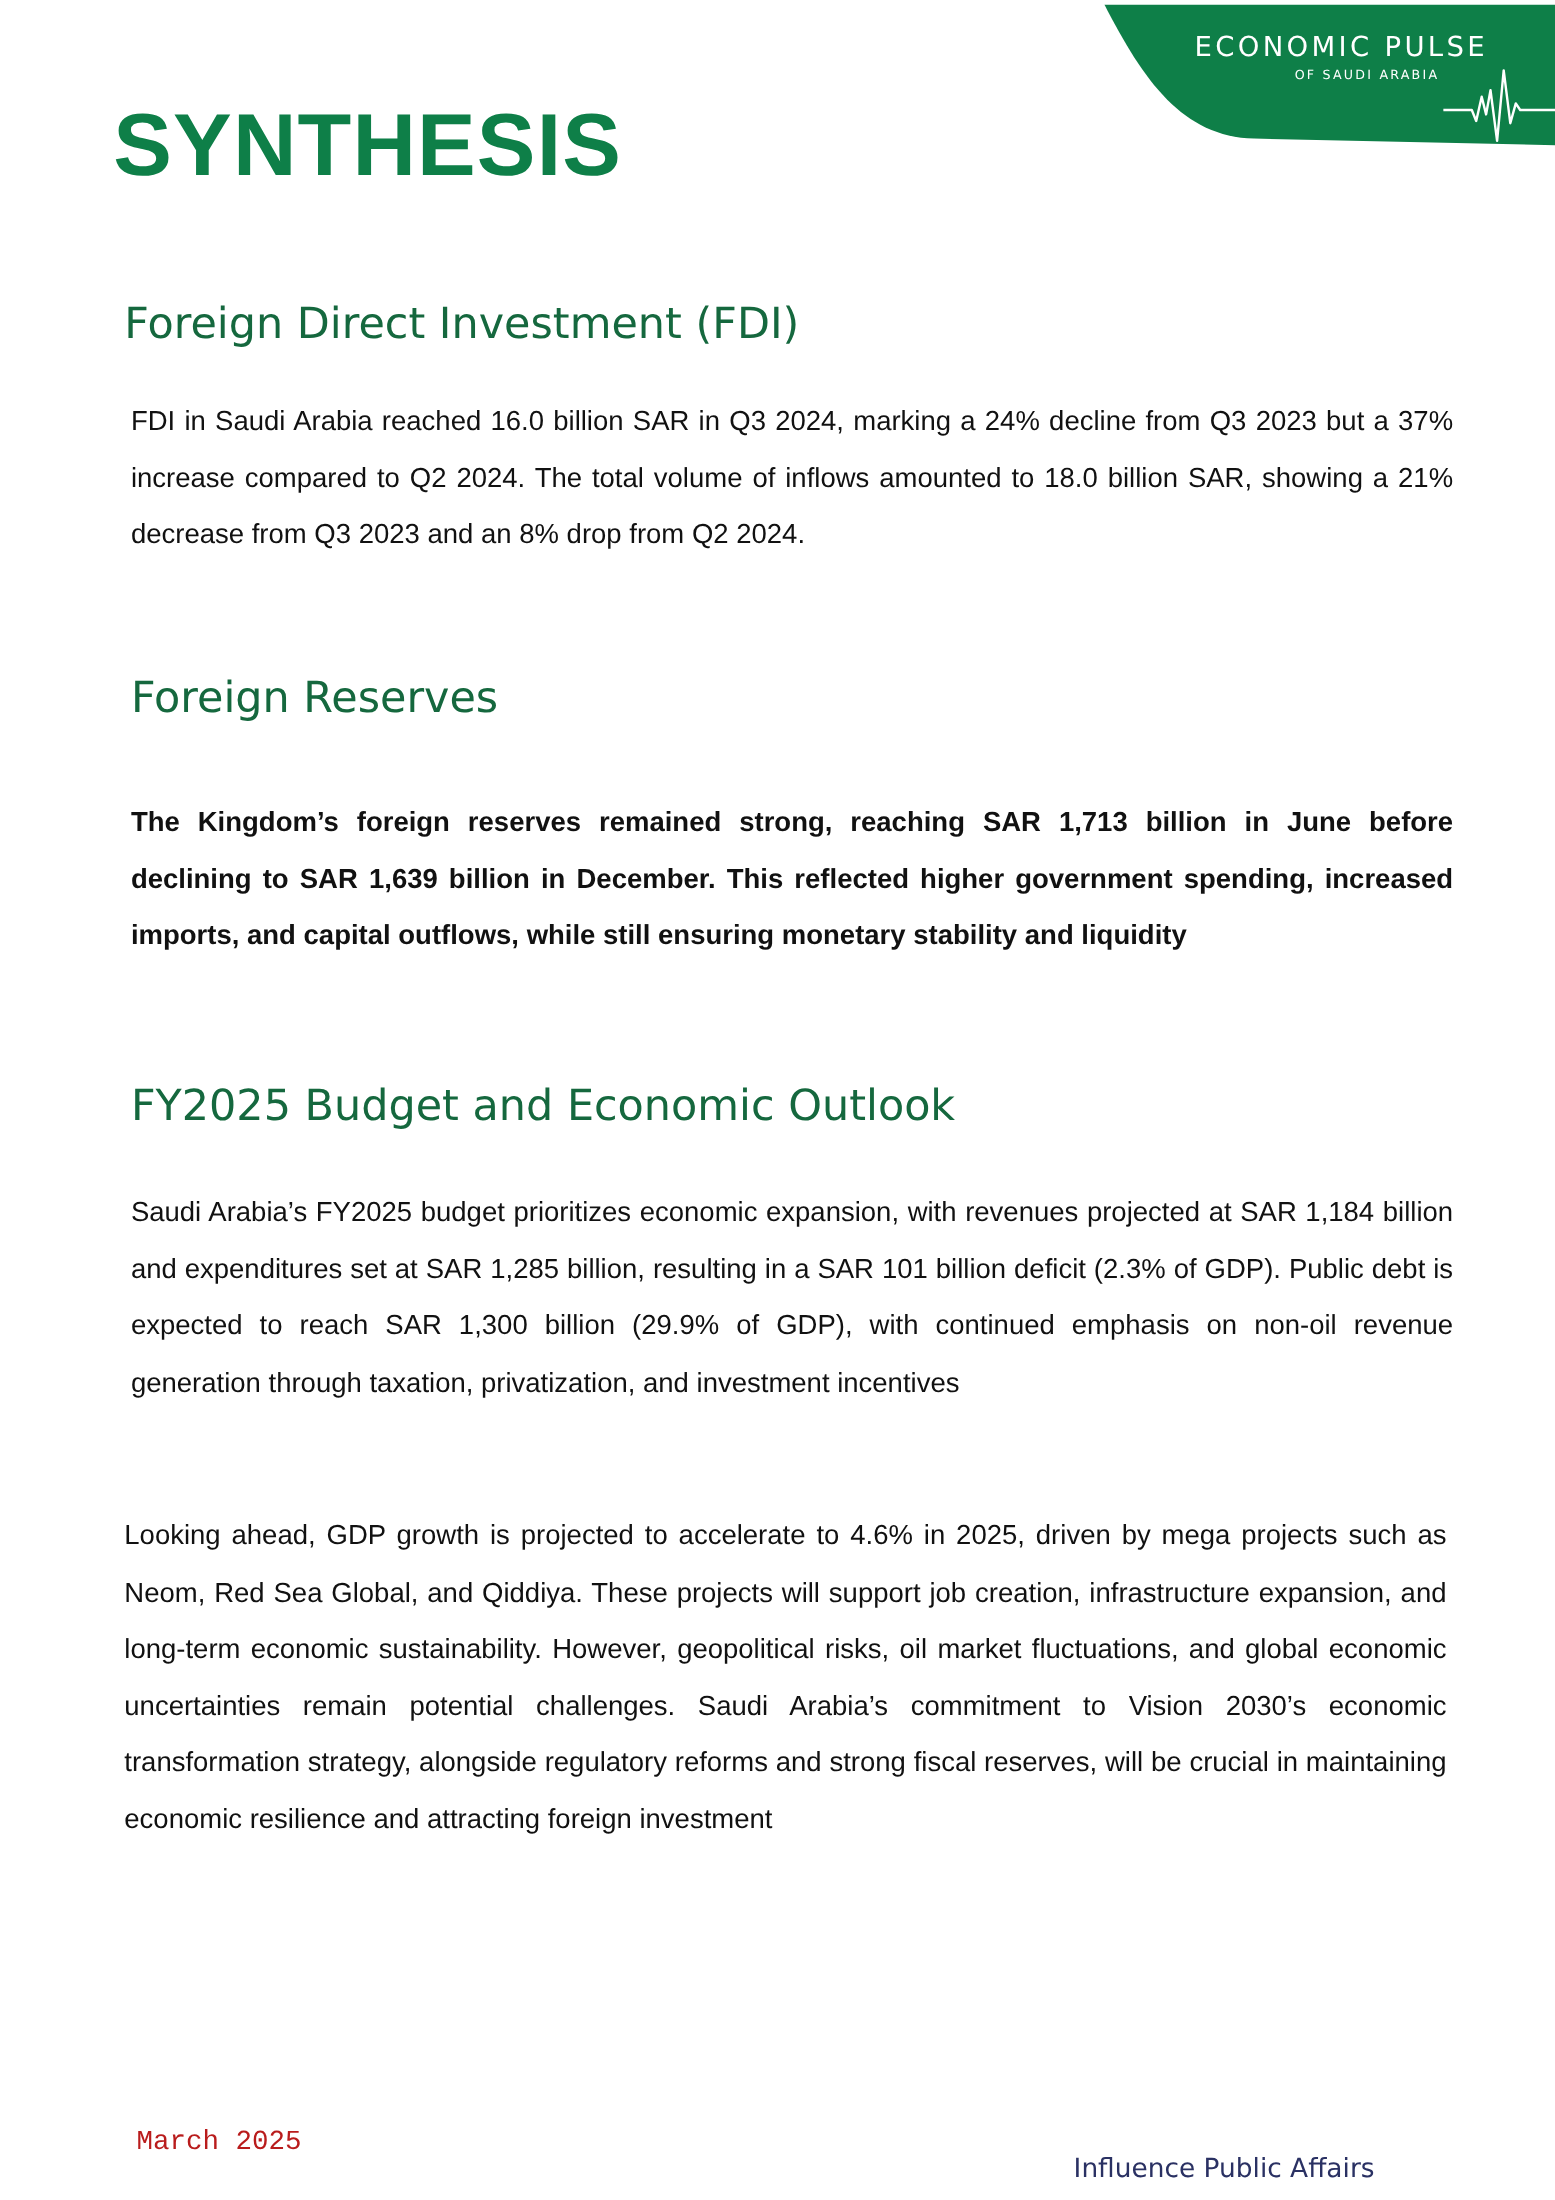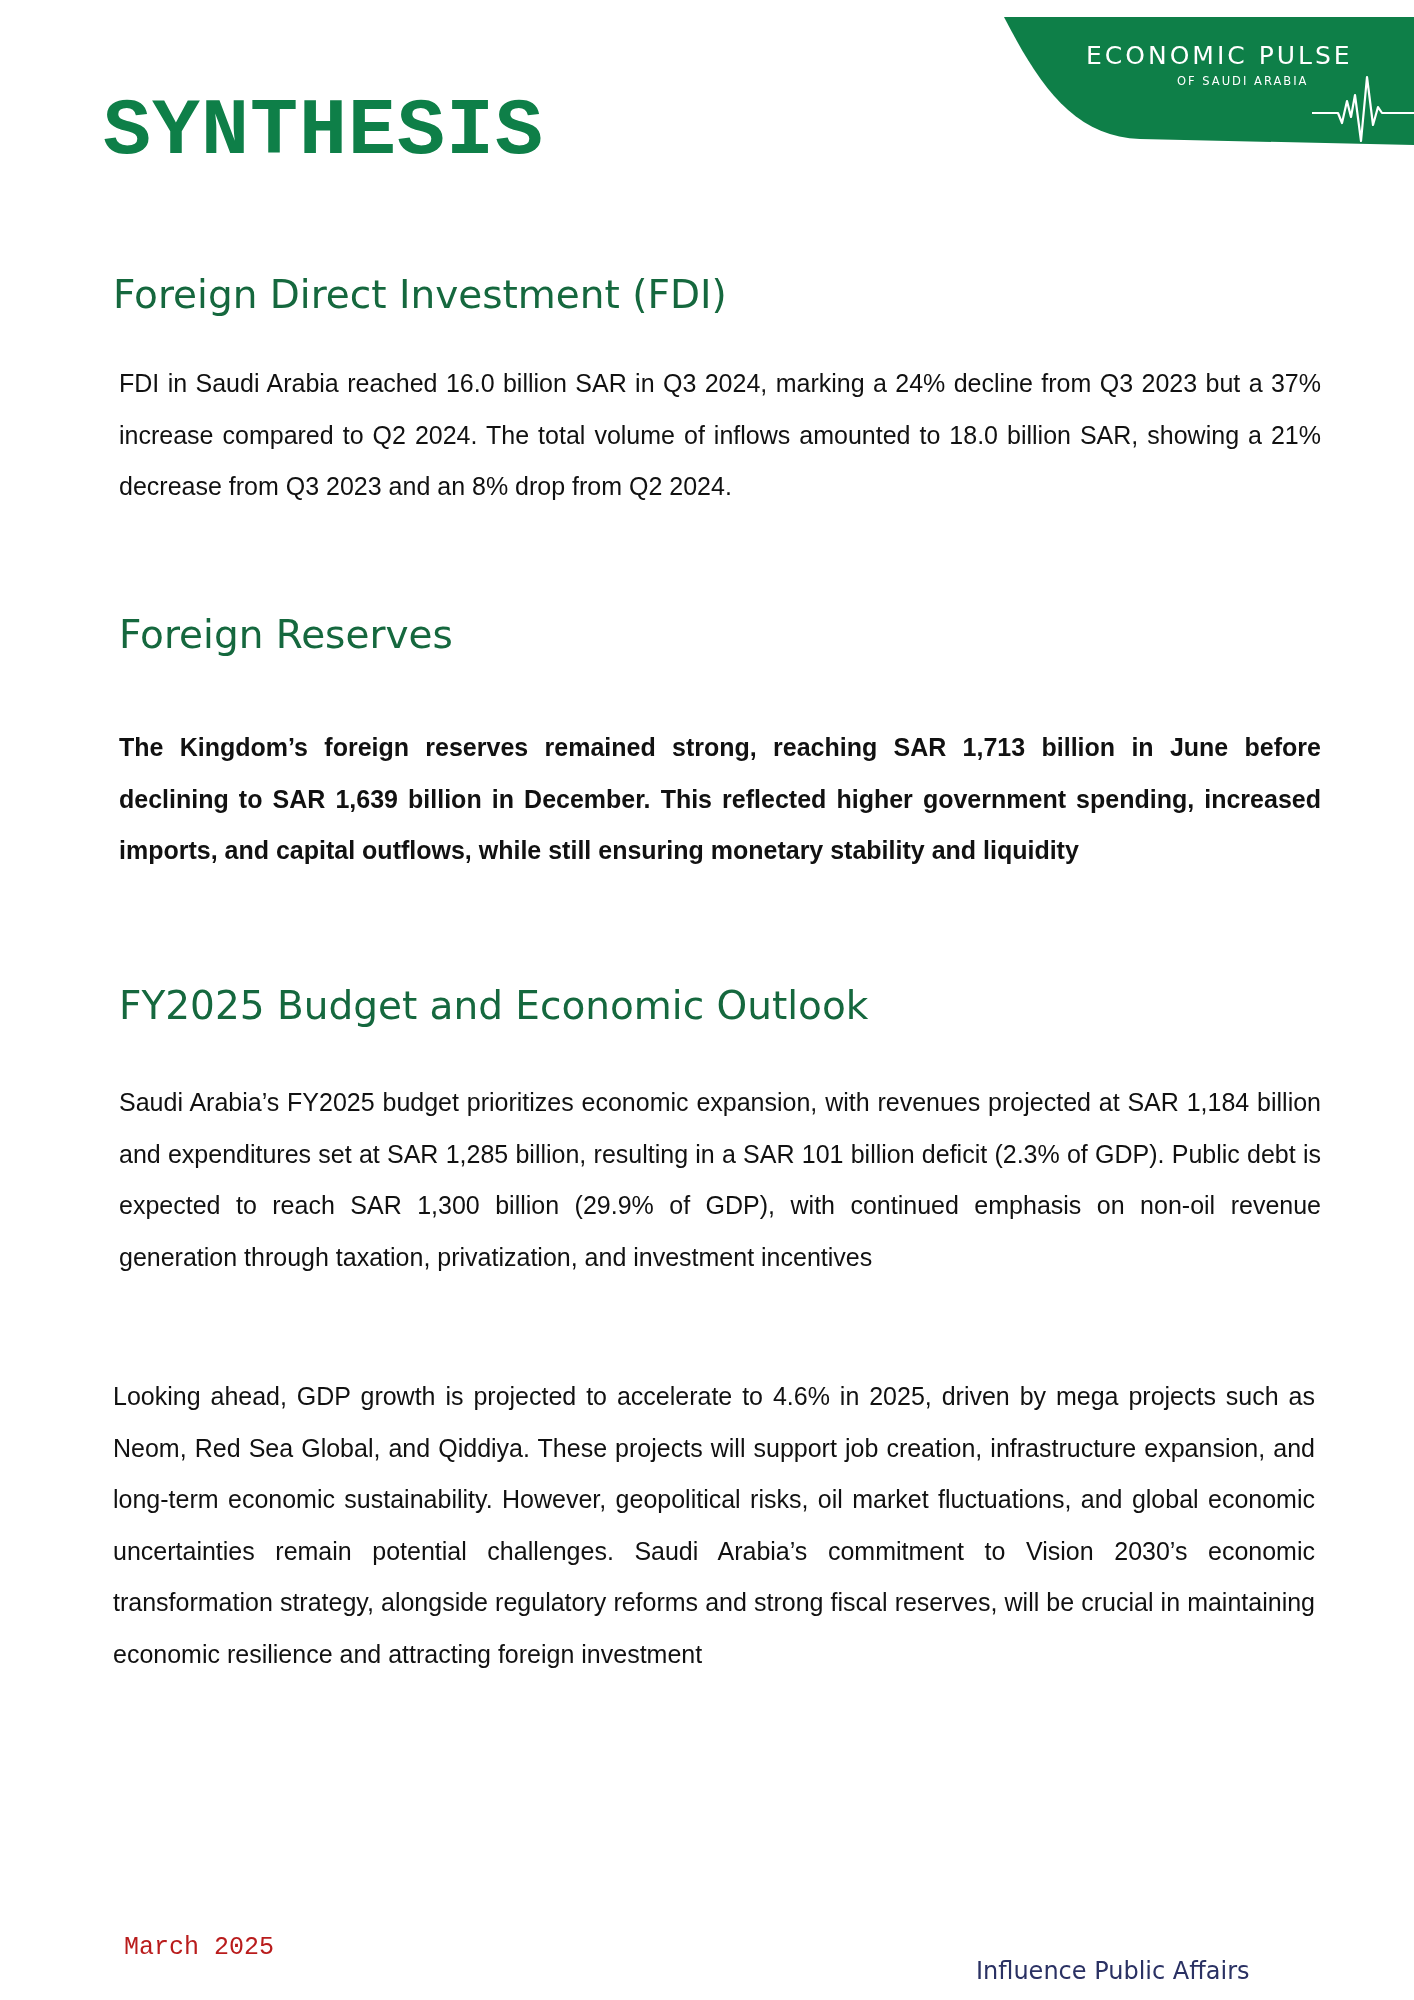--- a/index.html
+++ b/index.html
@@ -1,27 +1,27 @@
 <!DOCTYPE html>
 <html><head>
 <meta charset="utf-8">
 <style>
   html, body { margin: 0; padding: 0; background: #ffffff; }
   body { width: 1414px; height: 2000px; position: relative; overflow: hidden;
          font-family: "Liberation Sans", sans-serif; color: #111; }
-  .banner { position: absolute; left: 0; top: 17px; width: 1414px; height: 140px; text-align: right; }
+  .banner { position: absolute; left: 0; top: 4px; width: 1414px; height: 140px; text-align: right; }
   .banner svg { position: absolute; left: 0; top: 0; }
   .banner-title { position: absolute; left: 1086px; top: 24px; color: #fff;
                   font-family: "DejaVu Sans", sans-serif; font-size: 25px; letter-spacing: 3px;
                   font-weight: normal; white-space: nowrap; }
   .banner-sub { position: absolute; left: 1160px; top: 57px; color: #fff;
                 font-family: "DejaVu Sans", sans-serif; font-size: 11.5px; letter-spacing: 2px;
                 white-space: nowrap; margin-left: 17px; }
   .page-title { position: absolute; left: 103px; top: 92px; color: #0e7f48;
-                font-family: Liberation Mono, monospace; font-weight: bold; font-size: 80px;
+                font-family: Liberation Sans, sans-serif; font-weight: bold; font-size: 80px;
                 letter-spacing: 1px; line-height: 1; margin: 0; }
   .section-heading { position: absolute; color: #15683e; font-family: "DejaVu Sans", sans-serif;
                      font-weight: normal; font-size: 39px; margin: 0; line-height: 1; white-space: nowrap; }
   .para { position: absolute; font-family: "Liberation Sans", sans-serif; font-size: 25px;
           line-height: 51.5px; text-align: justify; margin: 0; color: #111; }
   .para.bold { font-weight: bold; }
   .footer-date { position: absolute; left: 124px; top: 1933px; color: #b91c1c;
                  font-family: Liberation Mono, monospace; font-size: 25px; }
   .footer-org { position: absolute; left: 976px; top: 1957px; color: #2a3163;
                 font-family: "DejaVu Sans", sans-serif; font-size: 24px; }

